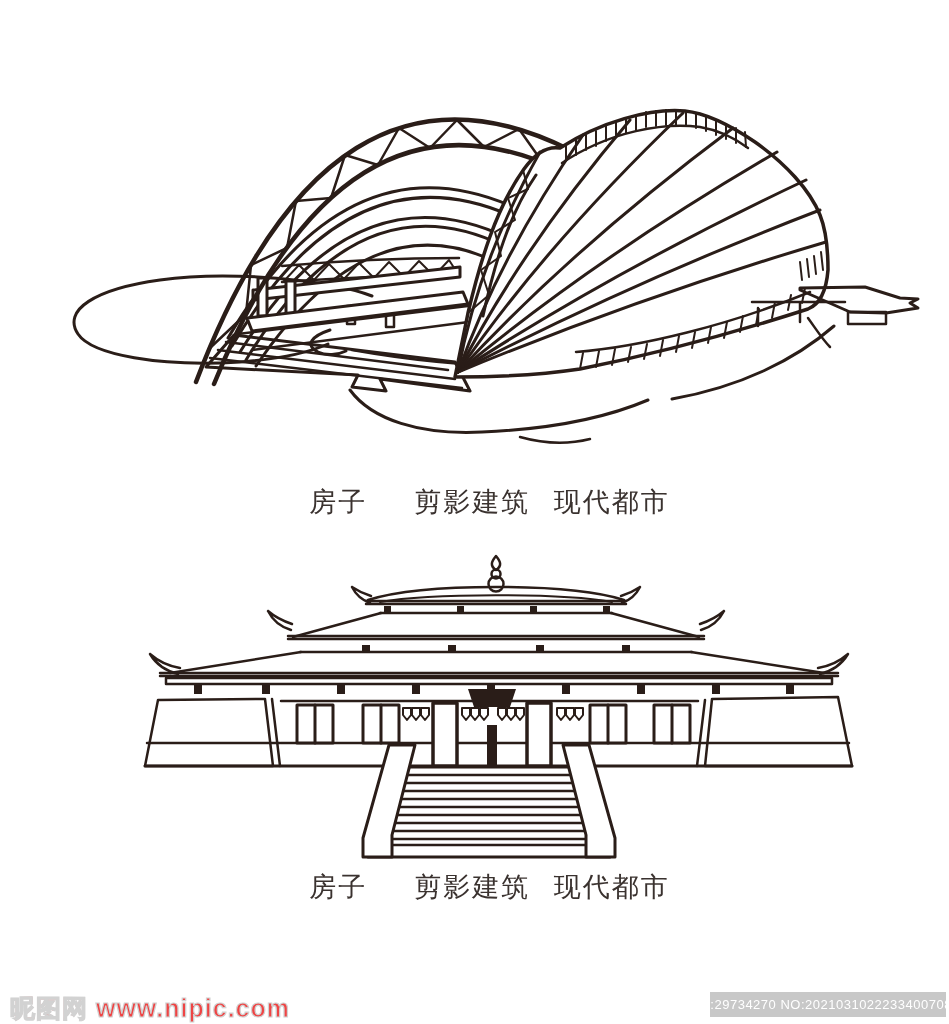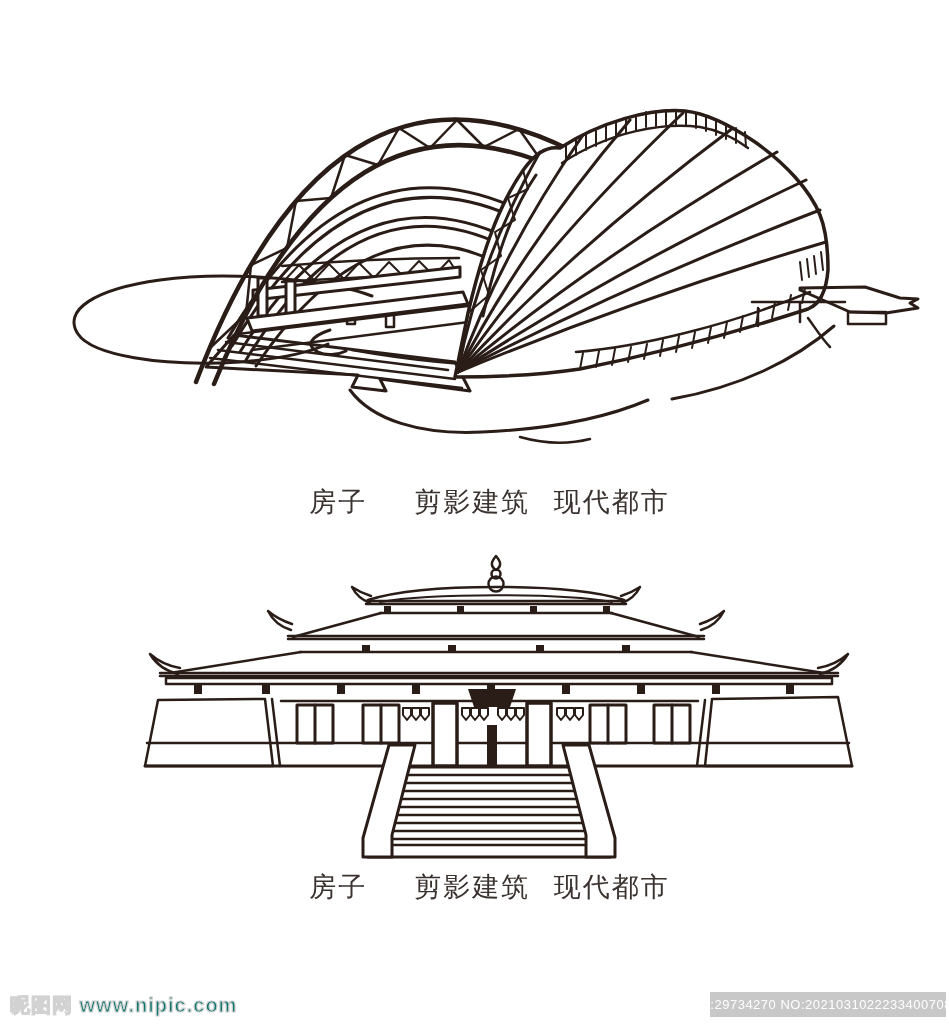--- a/index.html
+++ b/index.html
@@ -8,21 +8,21 @@
   .stage{position:absolute;left:0;top:0;width:949px;height:1024px;border-radius:11px;}
   svg{position:absolute;left:0;top:0;}
   svg path,svg line,svg rect,svg circle,svg polyline{vector-effect:non-scaling-stroke;}
   .ink{stroke:#2a1d18;fill:none;stroke-linecap:round;stroke-linejoin:round;}
   .s2{stroke-width:2;} .s25{stroke-width:2.5;} .s3{stroke-width:3;} .s35{stroke-width:3.5;} .s4{stroke-width:4.5;}
   .fw{fill:#ffffff;} .fk{fill:#2a1d18;stroke:none;}
   .caption{position:absolute;left:0;width:949px;text-align:center;padding-left:30px;box-sizing:border-box;
            font-size:27px;color:#3a322f;letter-spacing:2px;word-spacing:14px;white-space:pre;}
   #caption-top{top:484px;}
   #caption-bottom{top:869px;}
-  .watermark{position:absolute;left:10px;top:992px;font-size:20px;font-weight:bold;color:#0f766e;
+  .watermark{position:absolute;left:10px;top:992px;font-size:25px;font-weight:bold;color:#ef4444;
              letter-spacing:1px;-webkit-text-stroke:1.2px #d2d2d2;text-shadow:0 0 1px #d8d8d8;}
   .id-bar{position:absolute;left:710px;top:992px;width:236px;height:25px;background:#c8c8c8;
           display:flex;align-items:center;justify-content:center;}
   .id-bar span{color:#ffffff;font-size:13px;letter-spacing:0.5px;white-space:nowrap;}
 </style>
 </head>
 <body>
 
 <div class="stage">
 

